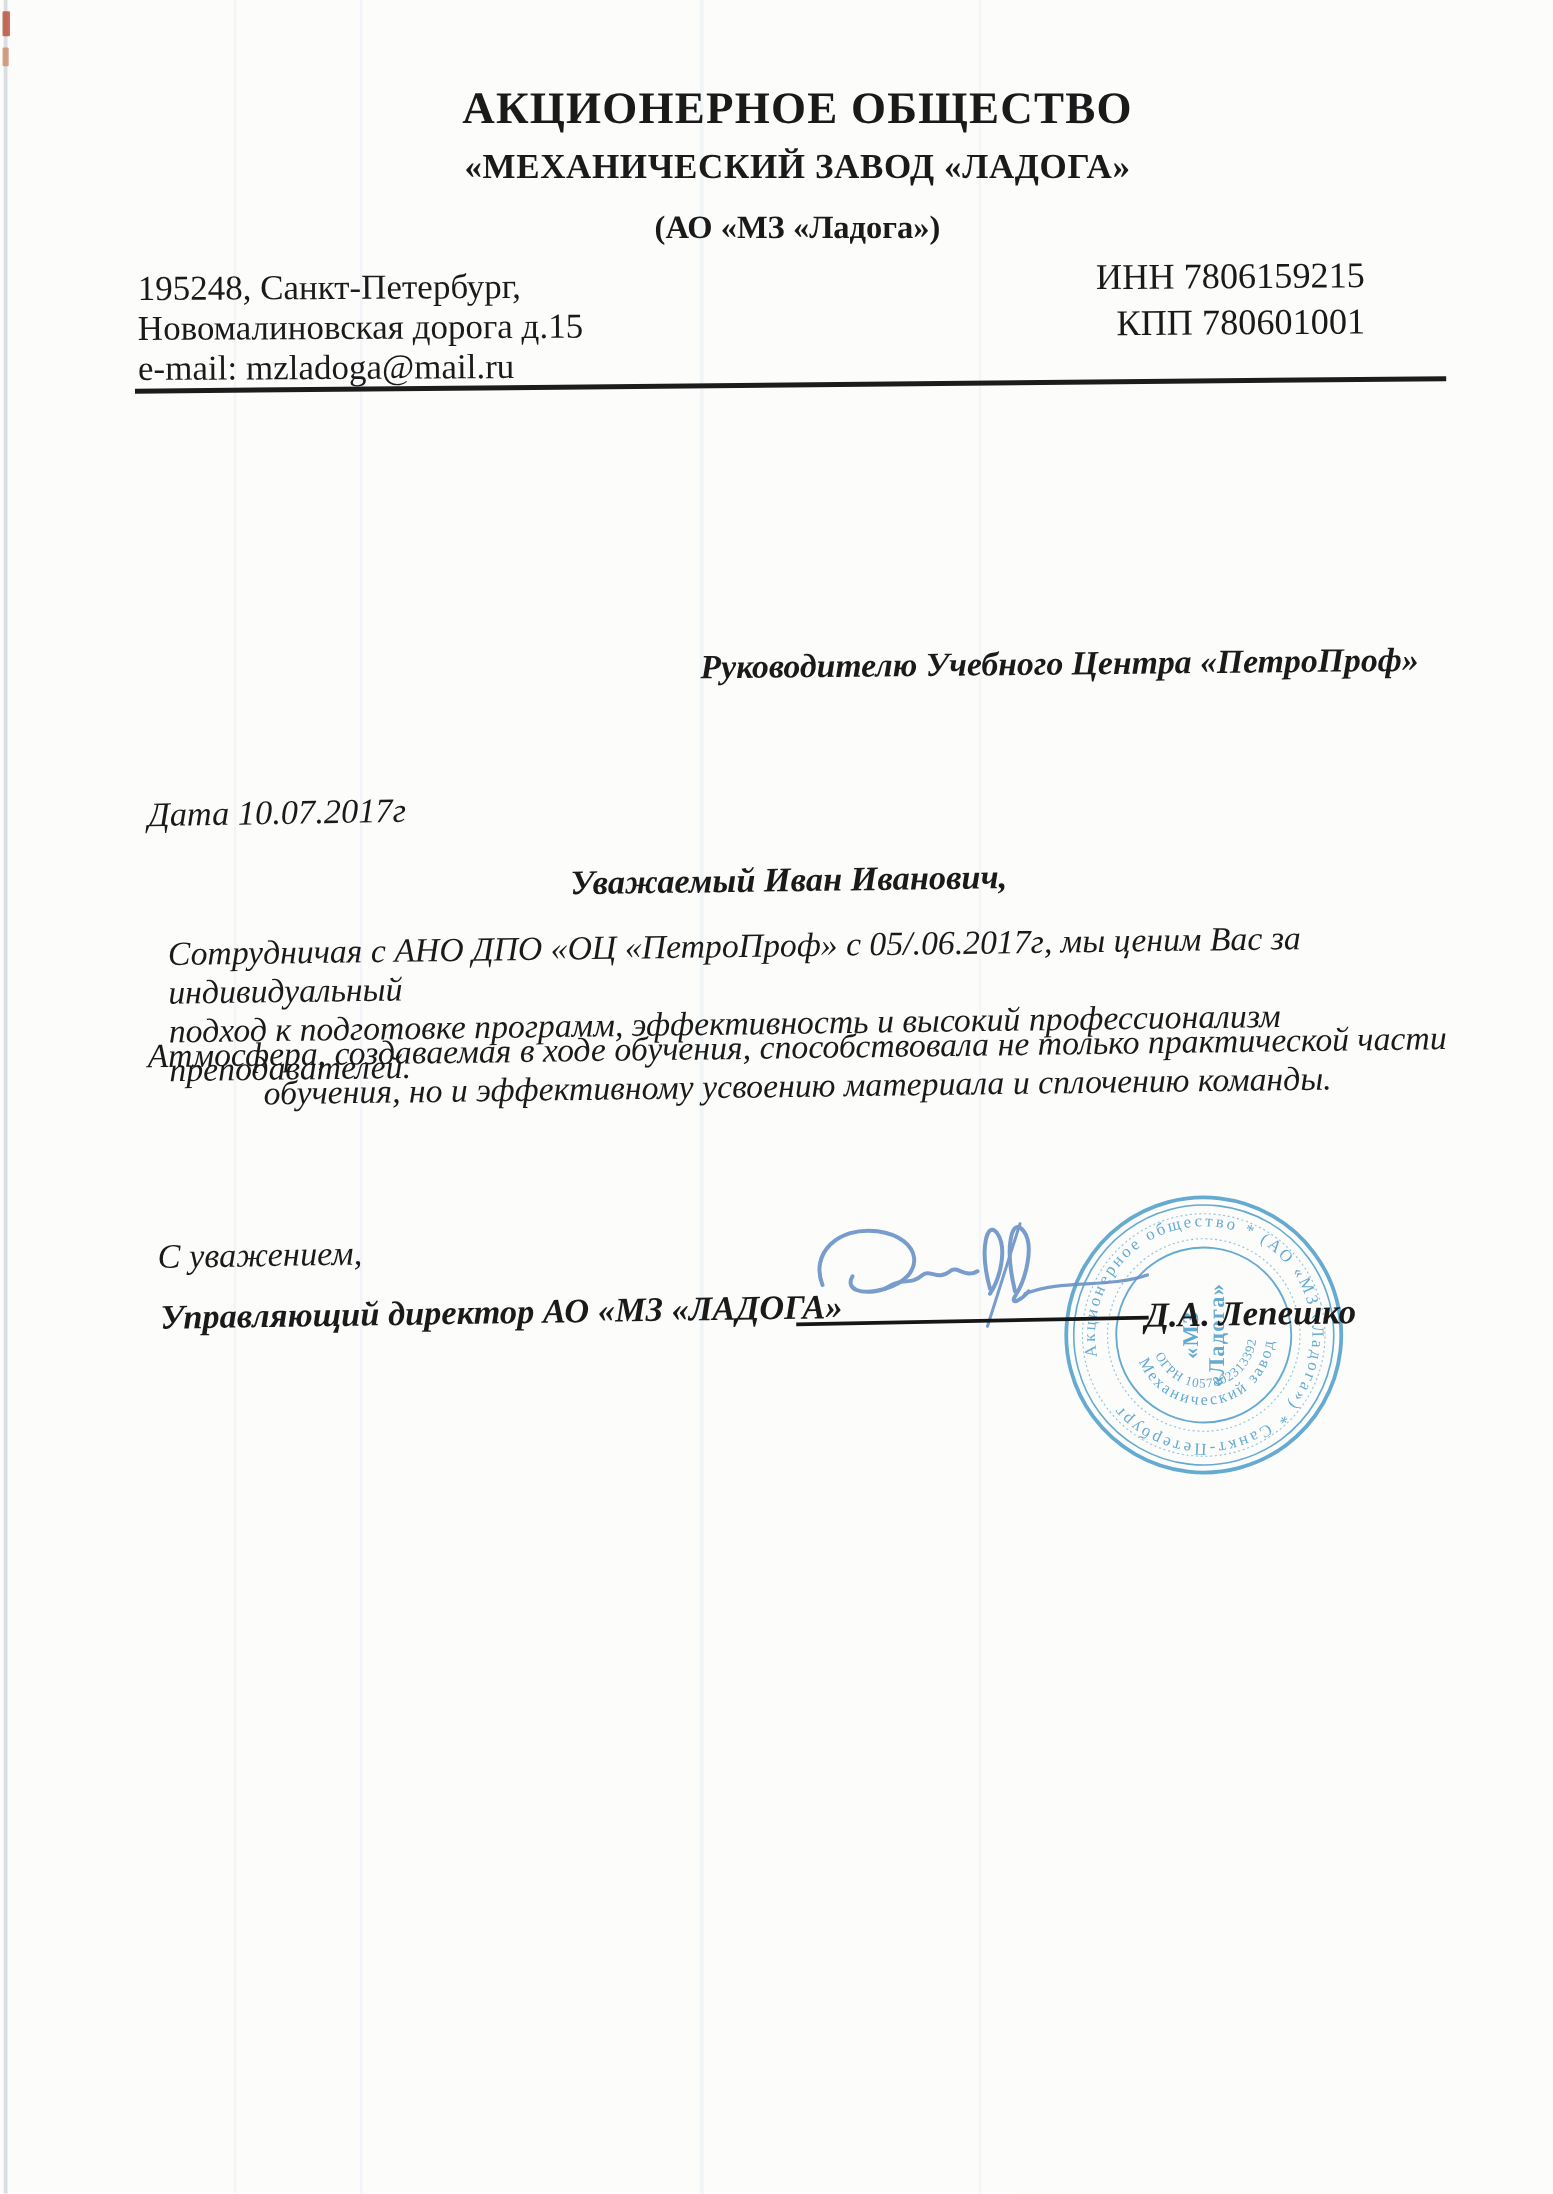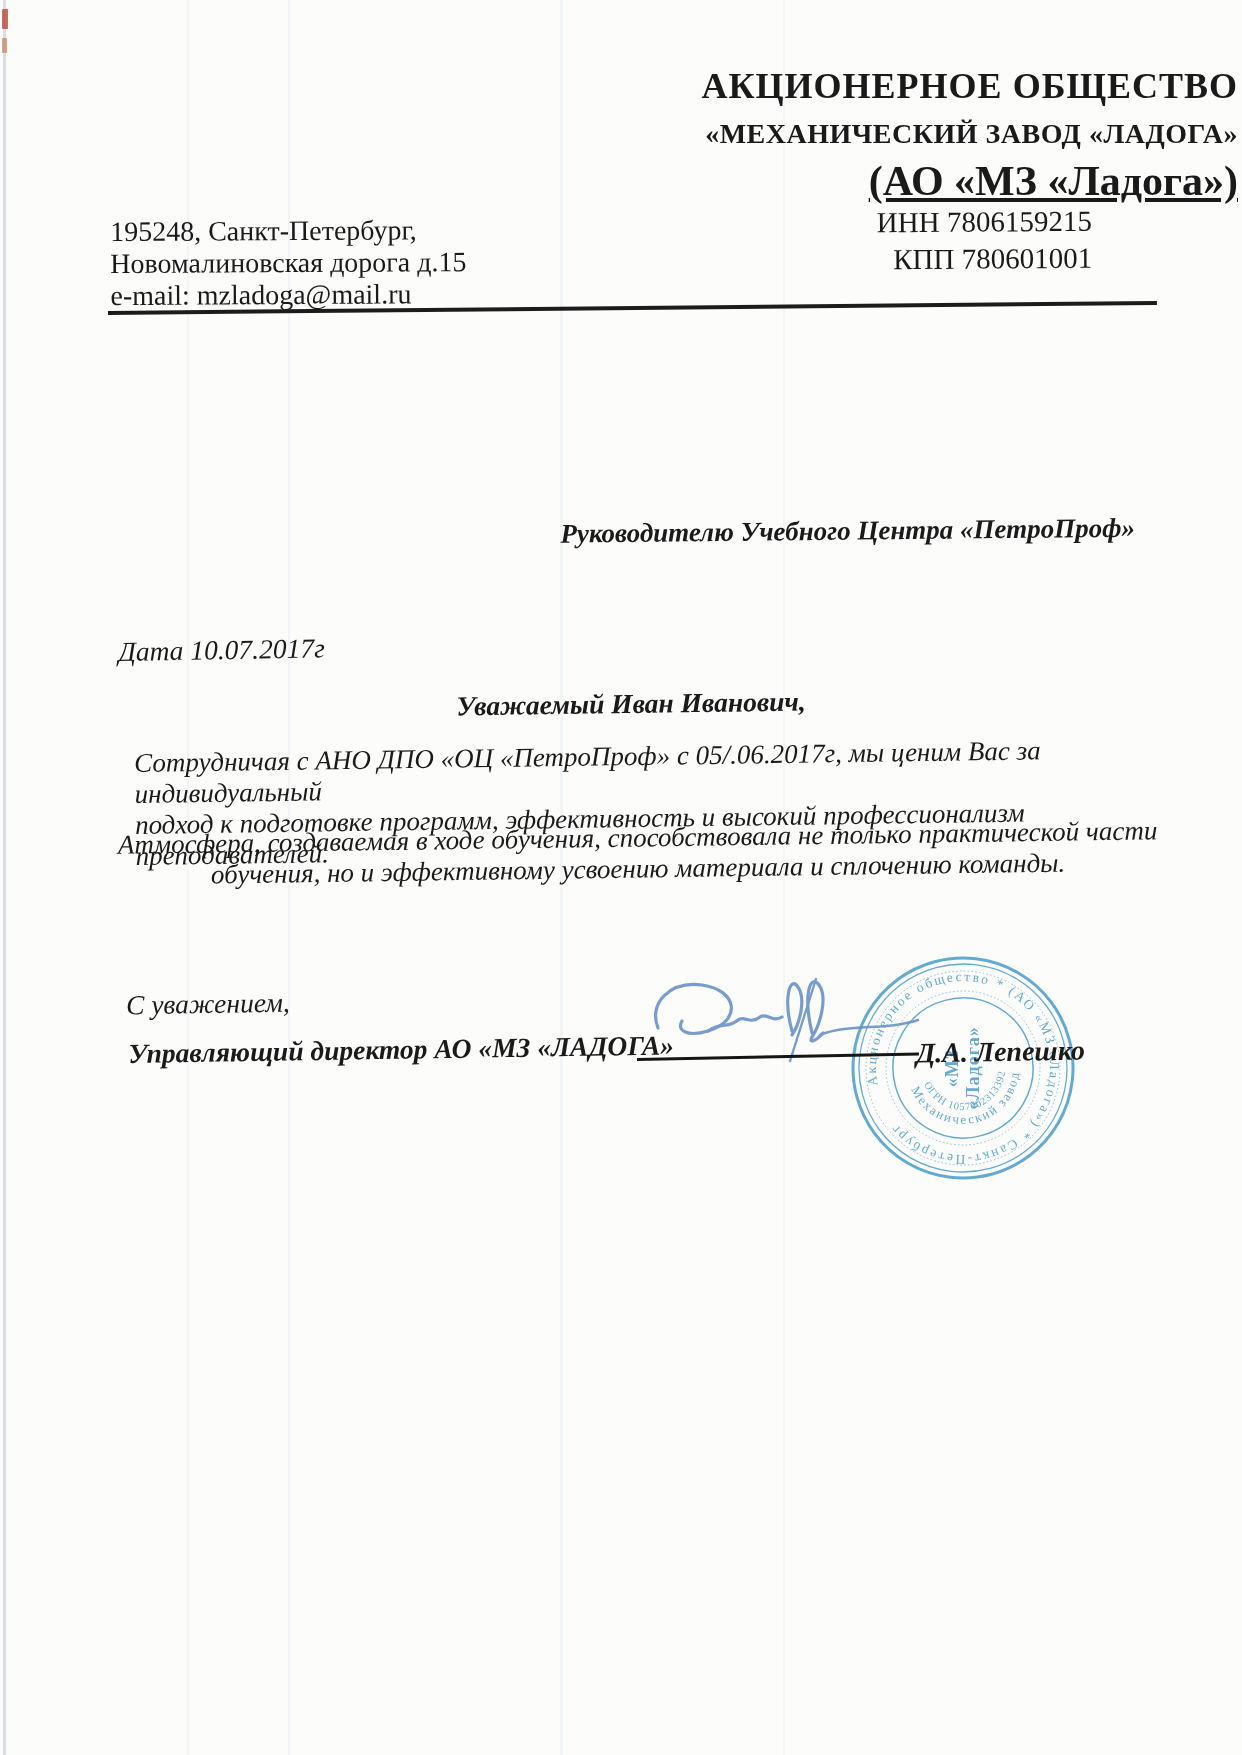--- a/index.html
+++ b/index.html
@@ -8,24 +8,24 @@
     background:#fcfcfb;
     font-family:"Liberation Serif","DejaVu Serif",serif;
     color:#1a1a1a;
   }
   .abs { position:absolute; }
   
   .edge-line { left:3px; top:0; width:3px; height:1755px; background:#ccd4d8; opacity:.75; z-index:1; }
   .streak { top:0; height:1755px; background:#b8d0de; z-index:1; }
   .red-mark { z-index:1; border-radius:1px; }
   
-  .title-block { left:38px; top:62px; width:1200px; text-align:right; font-weight:bold; z-index:4; }
+  .title-block { left:38px; top:62px; width:1200px; text-align:center; font-weight:bold; z-index:4; }
   .t1 { font-size:36px; line-height:48px; letter-spacing:1px; }
   .t2 { font-size:28px; line-height:48px; letter-spacing:.5px; }
-  .t3 { font-size:42px; line-height:47px;text-decoration:underline; }
+  .t3 { font-size:26px; line-height:47px; }
   .addr-block { left:110px; top:216px; font-size:28px; line-height:32px; z-index:4; transform:rotate(-0.3deg); transform-origin:left top; }
   .inn-block  { left:740px; top:204px; width:352px; text-align:right; font-size:29px; line-height:37px; z-index:4; transform:rotate(-0.4deg); }
   .rule { left:108px; top:311px; width:1049px; height:4px; z-index:4; transform:rotate(-0.55deg); transform-origin:left center; }
   
   .addressee { left:495px; top:516px; width:640px; text-align:right; font-size:27px; font-weight:bold; font-style:italic; z-index:4; transform:rotate(-0.6deg); }
   .date-line { left:118px; top:636px; font-size:27.5px; font-style:italic; z-index:4; transform:rotate(-1deg); transform-origin:left top; }
   .salutation { left:131px; top:688px; width:1000px; text-align:center; font-size:27.5px; font-weight:bold; font-style:italic; z-index:4; transform:rotate(-0.8deg); }
   .para { font-size:27px; font-style:italic; line-height:31px; z-index:4; transform:rotate(-0.8deg); transform-origin:left top; }
   .p1 { left:134px; top:748px; width:1015px; }
   .p2 { left:105px; top:830px; width:1065px; text-align:center; }

